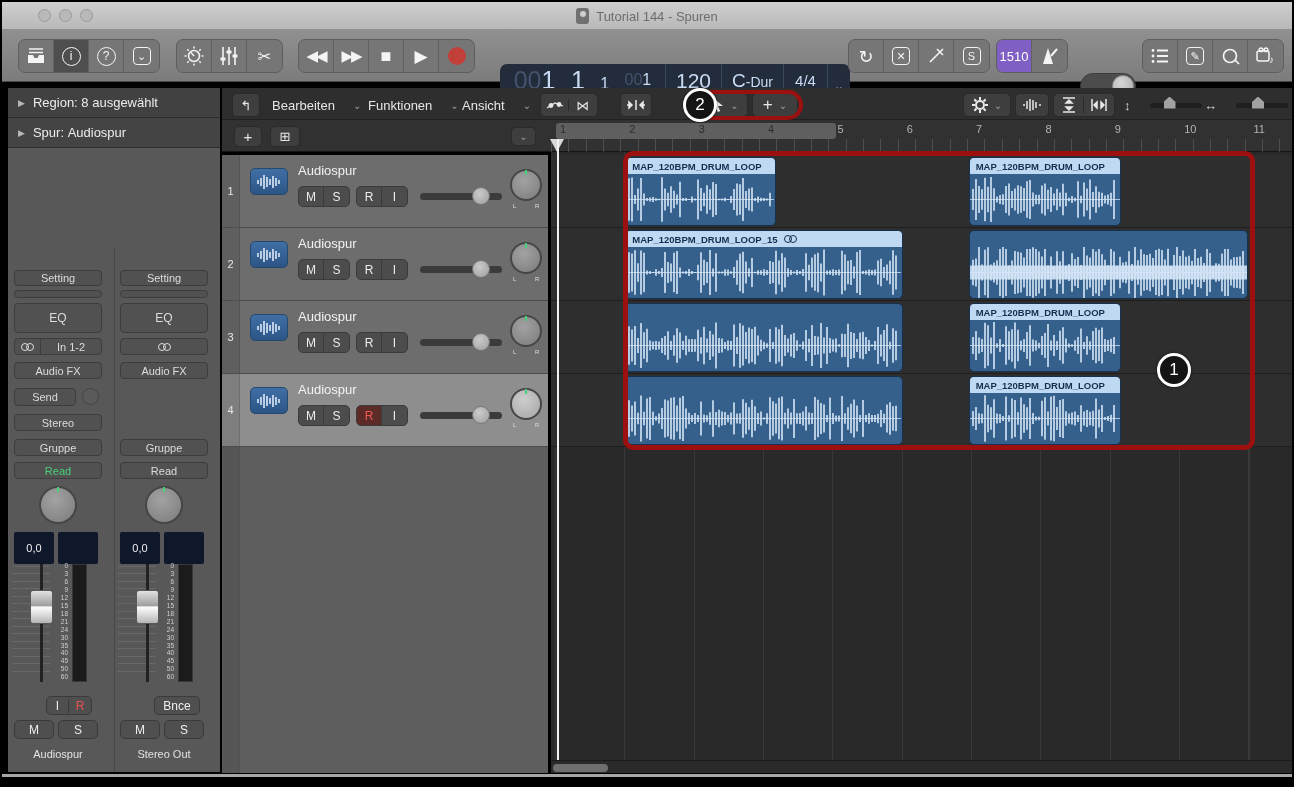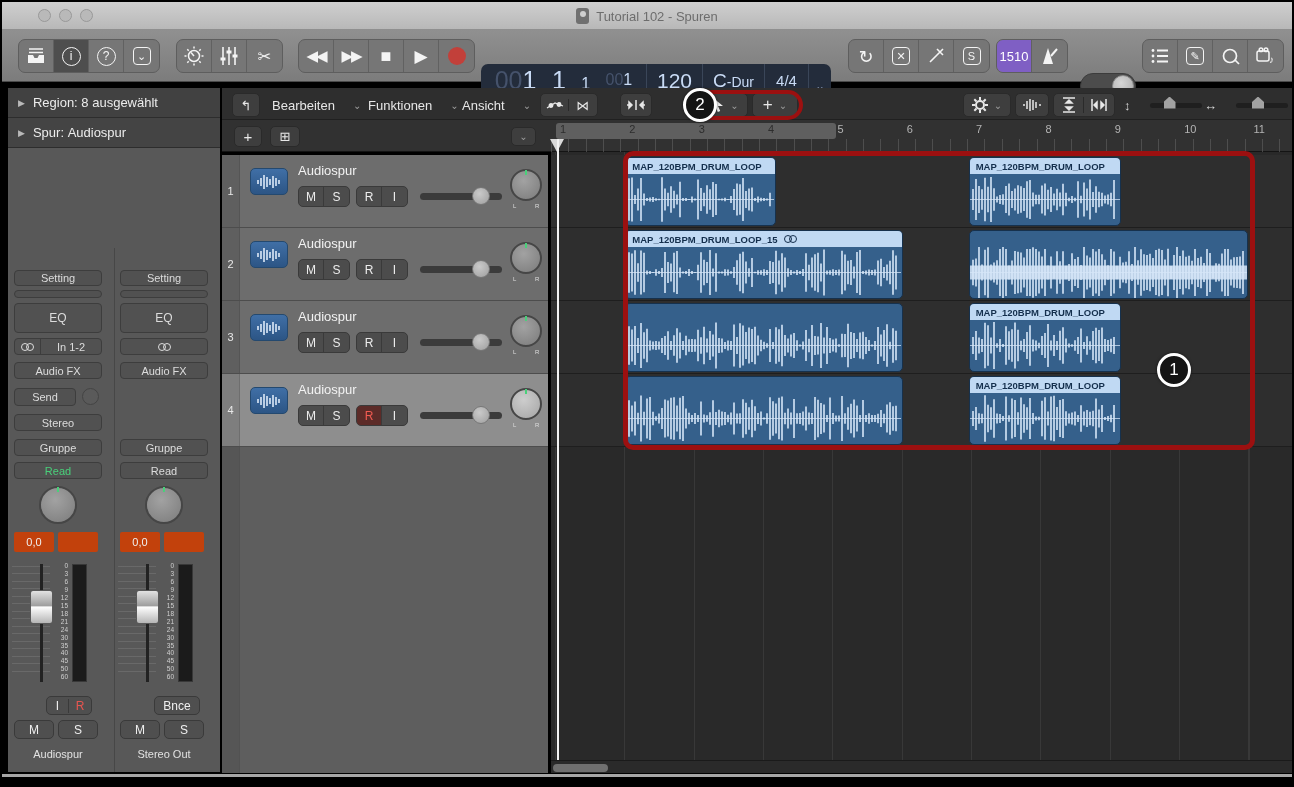--- a/index.html
+++ b/index.html
@@ -27,21 +27,21 @@
   .circle-glyph{width:19px;height:19px;border:1.5px solid #f4f4f4;border-radius:50%;display:flex;align-items:center;justify-content:center;font-size:12px;}
   .box-glyph{width:18px;height:18px;border:1.5px solid #f4f4f4;border-radius:4px;display:flex;align-items:center;justify-content:center;font-size:11px;}
   .rec-dot{width:18px;height:18px;border-radius:50%;background:#c2403a;}
   .transport-glyph{font-size:15px;letter-spacing:-2px;}
   #count-in-btn{background:#7f5fc4;color:#fff;font-size:13px;}
   #toggle{left:1078px;top:43px;width:56px;height:26px;background:#4c4c4c;border-radius:13px;border:1px solid #3c3c3c;}
   #toggle-knob{position:absolute;right:1px;top:1px;width:22px;height:22px;border-radius:50%;
     background:radial-gradient(circle at 40% 35%,#d6d6d6,#a8a8a8);border:1px solid #8a8a8a;}
 
   
-  #lcd{left:479px;top:34px;width:350px;height:44px;background:#232c3b;border-radius:7px;display:flex;color:#c9dbf5;}
+  #lcd{left:498px;top:34px;width:350px;height:44px;background:#232c3b;border-radius:7px;display:flex;color:#c9dbf5;}
   .lcd-sec{position:relative;border-right:1px solid #3a4659;display:flex;align-items:flex-start;justify-content:center;padding-top:3px;}
   .lcd-sec:last-child{border-right:none;}
   .lcd-label{position:absolute;bottom:3px;width:100%;text-align:center;font-size:7px;color:#6d7c97;letter-spacing:1px;}
   .lcd-big{font-size:25px;line-height:26px;}
   .lcd-mid{font-size:16px;line-height:26px;padding-top:4px;}
   .lcd-dim{color:#45526b;}
   #lcd-beats{width:166px;display:flex;justify-content:space-around;padding:3px 6px 0 6px;}
   .lcd-cell{position:relative;text-align:center;}
   #lcd-chev{width:22px;align-items:center;color:#8fa0bd;font-size:12px;padding-top:0;}
 
@@ -52,21 +52,21 @@
   .disclosure{color:#b9b9b9;font-size:9px;margin-right:8px;}
   .strip{position:absolute;top:170px;width:96px;height:514px;}
   #strip-divider{left:106px;top:160px;width:1px;height:524px;background:#474747;}
   .cs-btn{position:absolute;left:4px;width:88px;height:17px;background:#515151;border:1px solid #3d3d3d;border-radius:4px;
     color:#dcdcdc;font-size:11px;display:flex;align-items:center;justify-content:center;}
   .stereo-ic{display:inline-flex;}
   .stereo-ic i{display:block;width:8px;height:8px;border:1.2px solid currentColor;border-radius:50%;}
   .stereo-ic i+i{margin-left:-3px;}
   .knob{border-radius:50%;background:radial-gradient(circle at 42% 35%,#a2a2a2,#7b7b7b);border:2px solid #464646;position:absolute;}
   .knob:after{content:"";position:absolute;left:50%;top:-1px;width:2px;height:5px;margin-left:-1px;background:#49d07a;}
-  .val-box{position:absolute;width:40px;height:20px;background:#c2410c;border-radius:2px;color:#f0f0f0;
+  .val-box{position:absolute;width:40px;height:32px;background:#0f172a;border-radius:2px;color:#f0f0f0;
     font-size:11px;display:flex;align-items:center;justify-content:center;}
   .fader-zone{position:absolute;width:96px;height:118px;}
   .fader-ticks{position:absolute;left:2px;top:2px;width:38px;height:112px;
     background:repeating-linear-gradient(180deg,#6d6d6d 0 1px,transparent 1px 7.5px);opacity:.8;}
   .fader-track{position:absolute;left:30px;top:0;width:3px;height:118px;background:#222;}
   .fader-thumb{position:absolute;left:20px;top:26px;width:23px;height:34px;border-radius:3px;
     background:linear-gradient(180deg,#e2e2e2,#9e9e9e 46%,#fdfdfd 50%,#b5b5b5);border:1px solid #5a5a5a;}
   .fader-scale{position:absolute;left:44px;top:-2px;width:14px;color:#d0d0d0;font-size:6.5px;line-height:7.95px;text-align:right;}
   .meter{position:absolute;left:62px;top:0;width:15px;height:118px;background:#1b1b1b;border:1px solid #383838;}
   .small-btn{position:absolute;height:19px;background:#4f4f4f;border:1px solid #3a3a3a;border-radius:5px;color:#efefef;
@@ -150,21 +150,21 @@
 </head>
 <body>
 
 <div id="stage">
 
   <div id="titlebar" class="abs">
     <span class="tlight"></span>
     <span class="tlight"></span>
     <span class="tlight"></span>
     <div id="title-wrap">
-      <span id="title-doc"></span><span>Tutorial 102 - Spuren</span>
+      <span id="title-doc"></span><span>Tutorial 144 - Spuren</span>
     </div>
   </div>
 
   <div id="toolbar" class="abs">
     <div class="tgroup" style="left:16px">
       <div class="tbtn">
           <svg width="20" height="18" viewBox="0 0 20 18">
             <g stroke="#f4f4f4" stroke-width="1.6" fill="none">
               <path d="M3 2h14M3 5.5h14"></path>
               <path d="M2 8h5l1.5 3h3L13 8h5v8H2z" fill="#f4f4f4" stroke="none"></path>

